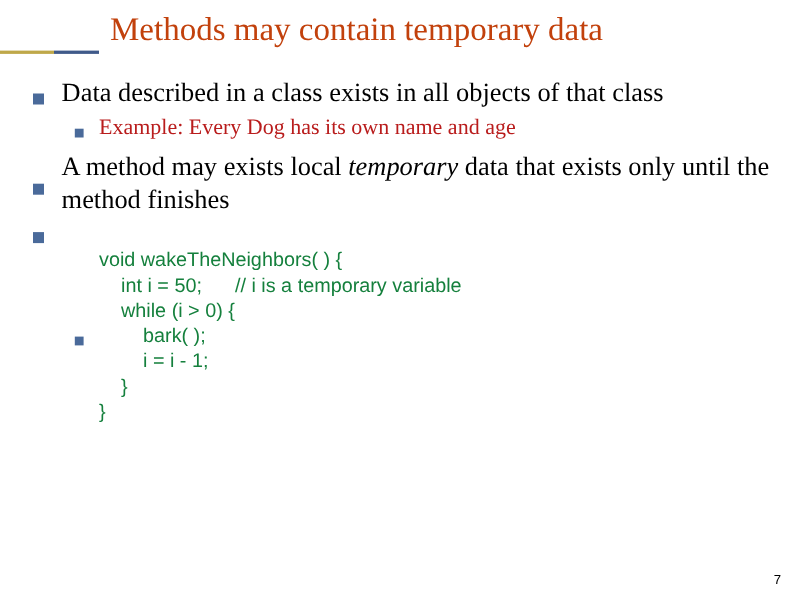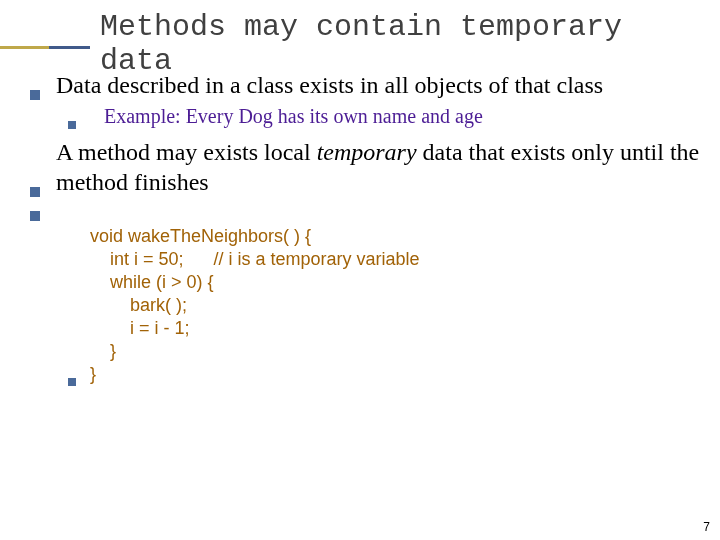--- a/index.html
+++ b/index.html
@@ -14,36 +14,35 @@
   .accent-bar {
     position: absolute;
     top: 46px;
     left: 0;
     width: 90px;
     height: 3px;
     background: linear-gradient(to right, #bfa84a 0%, #bfa84a 55%, #405a8a 55%, #405a8a 100%);
   }
   .title {
     font-size: 30px;
-    color: #404040;
+    color: #c2410c;
     position: absolute;
     top: 10px;
     left: 100px;
     right: 10px;
-    font-family: Liberation Mono, monospace;
   }
   .content {
     position: absolute;
     top: 70px;
     left: 30px;
     right: 20px;
   }
   .bullet-row {
     display: flex;
-    align-items: flex-end;
+    align-items: center;
     margin-bottom: 4px;
   }
   .sq {
     width: 10px;
     height: 10px;
     background: #4a6a9a;
     flex-shrink: 0;
     margin-top: 10px;
     margin-right: 16px;
   }
@@ -60,28 +59,27 @@
     color: #000;
     line-height: 1.25;
   }
   .lvl2 {
     margin-left: 38px;
     margin-top: 4px;
     margin-bottom: 8px;
   }
   .lvl2-text {
     font-size: 20px;
-    color: #4c1d95;
+    color: #b91c1c;
     line-height: 1.25;
-    margin-left: 14px;
   }
   .code-block {
     font-family: "Comic Sans MS", "Comic Sans", cursive, sans-serif;
     font-size: 18px;
-    color: #a16207;
+    color: #15803d;
     line-height: 1.28;
     white-space: pre;
   }
   .page-num {
     position: absolute;
     bottom: 6px;
     right: 10px;
     font-family: Arial, sans-serif;
     font-size: 12px;
     color: #000;

